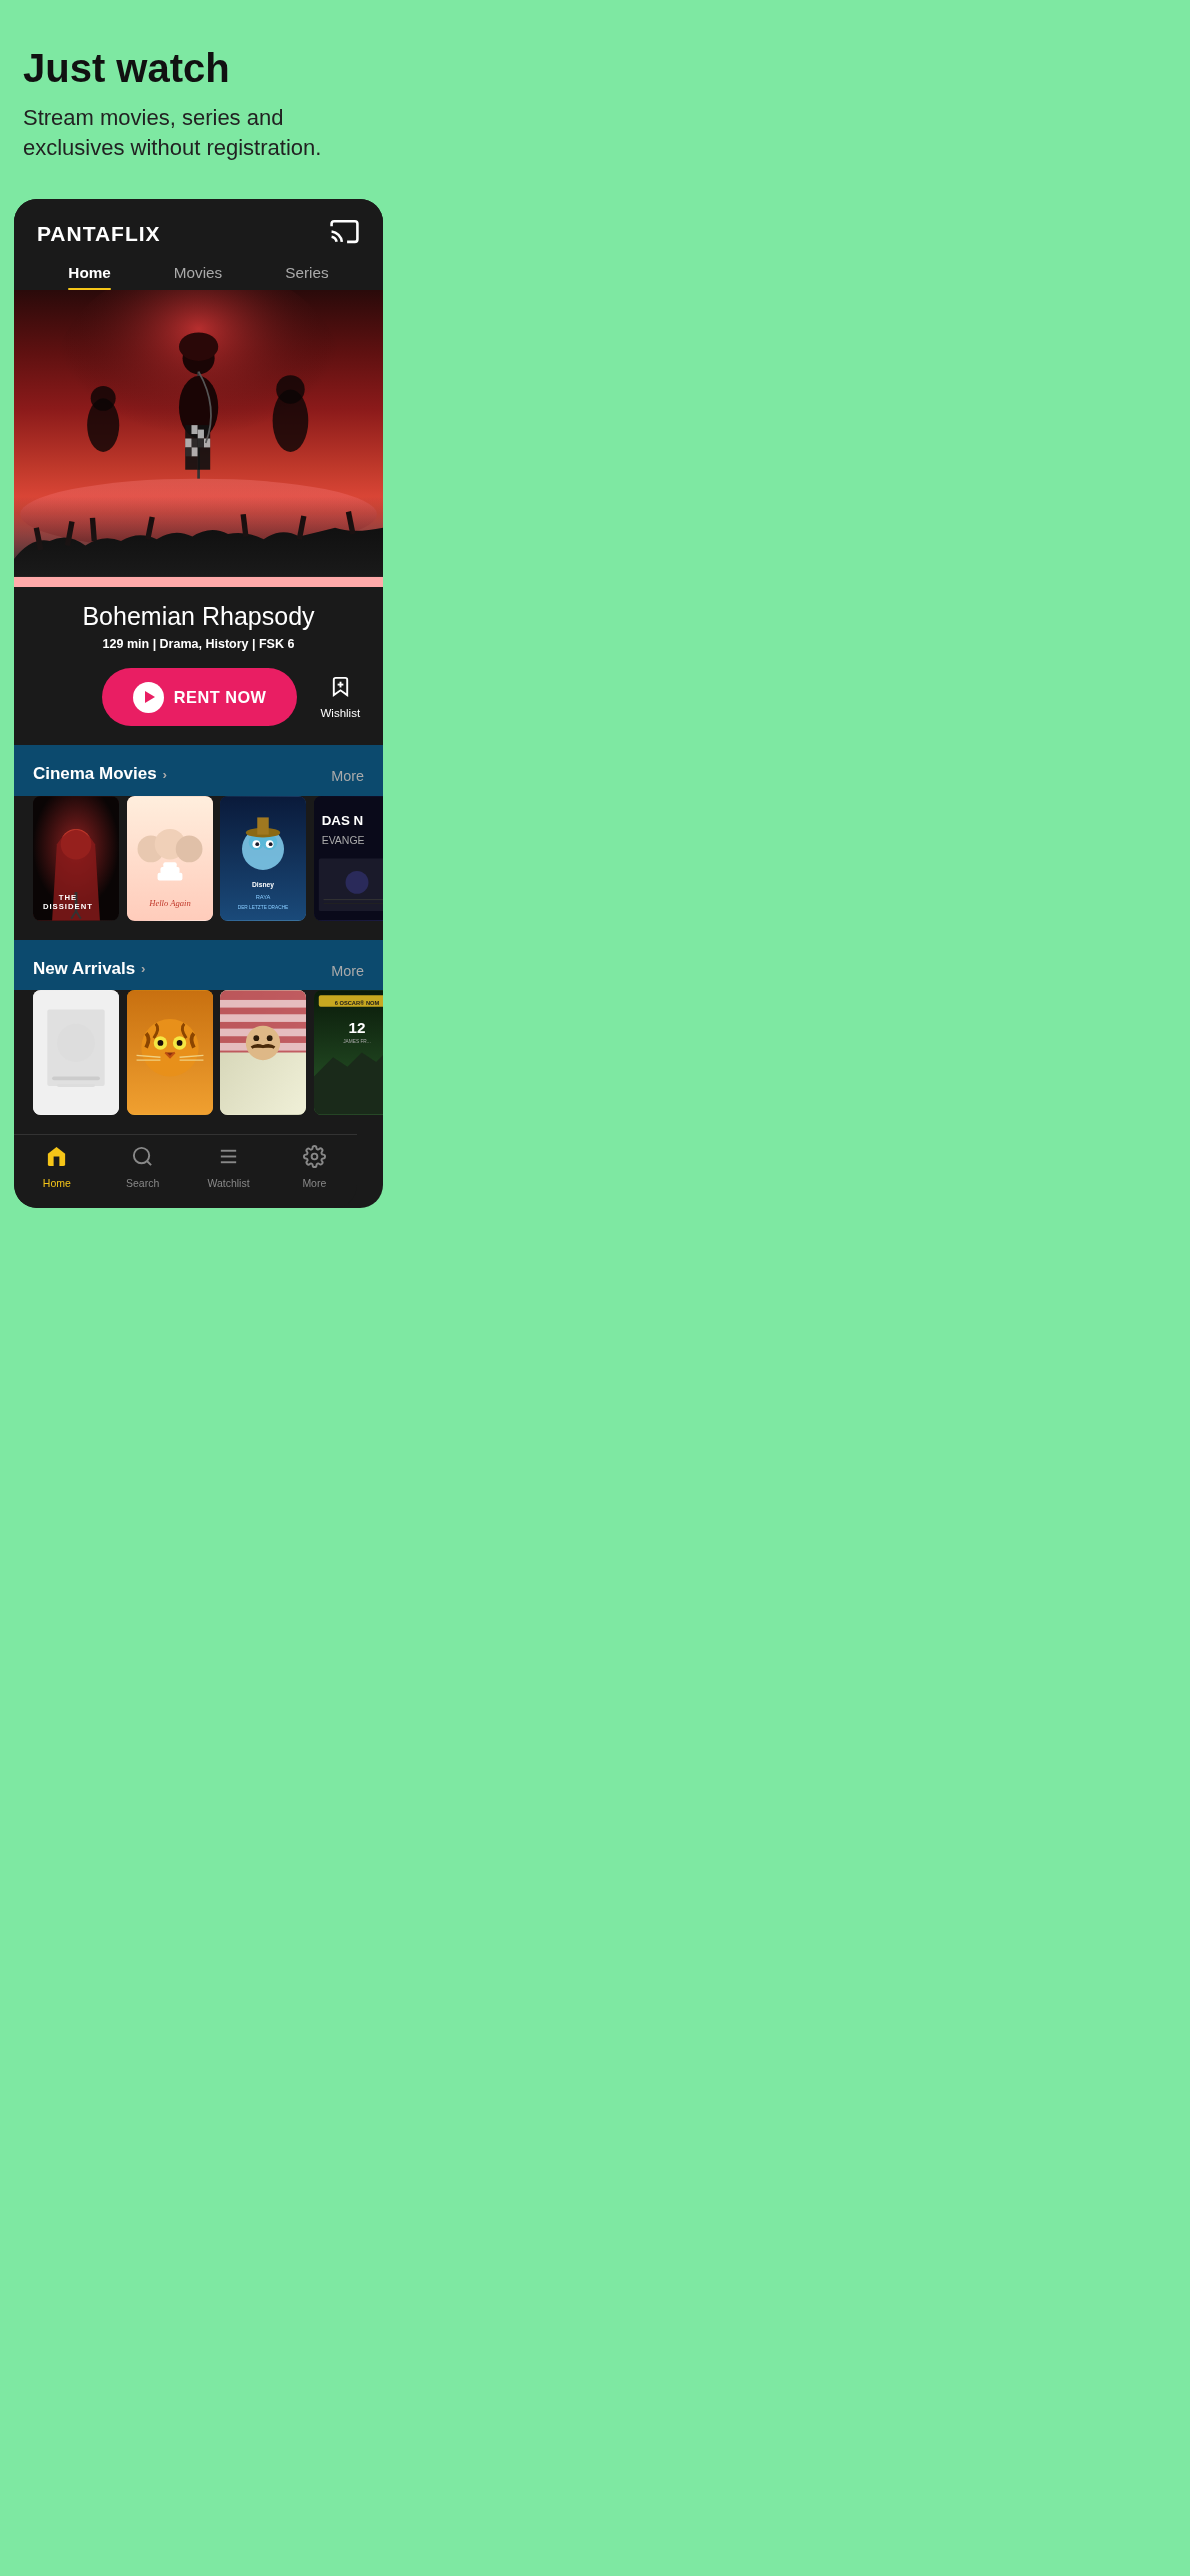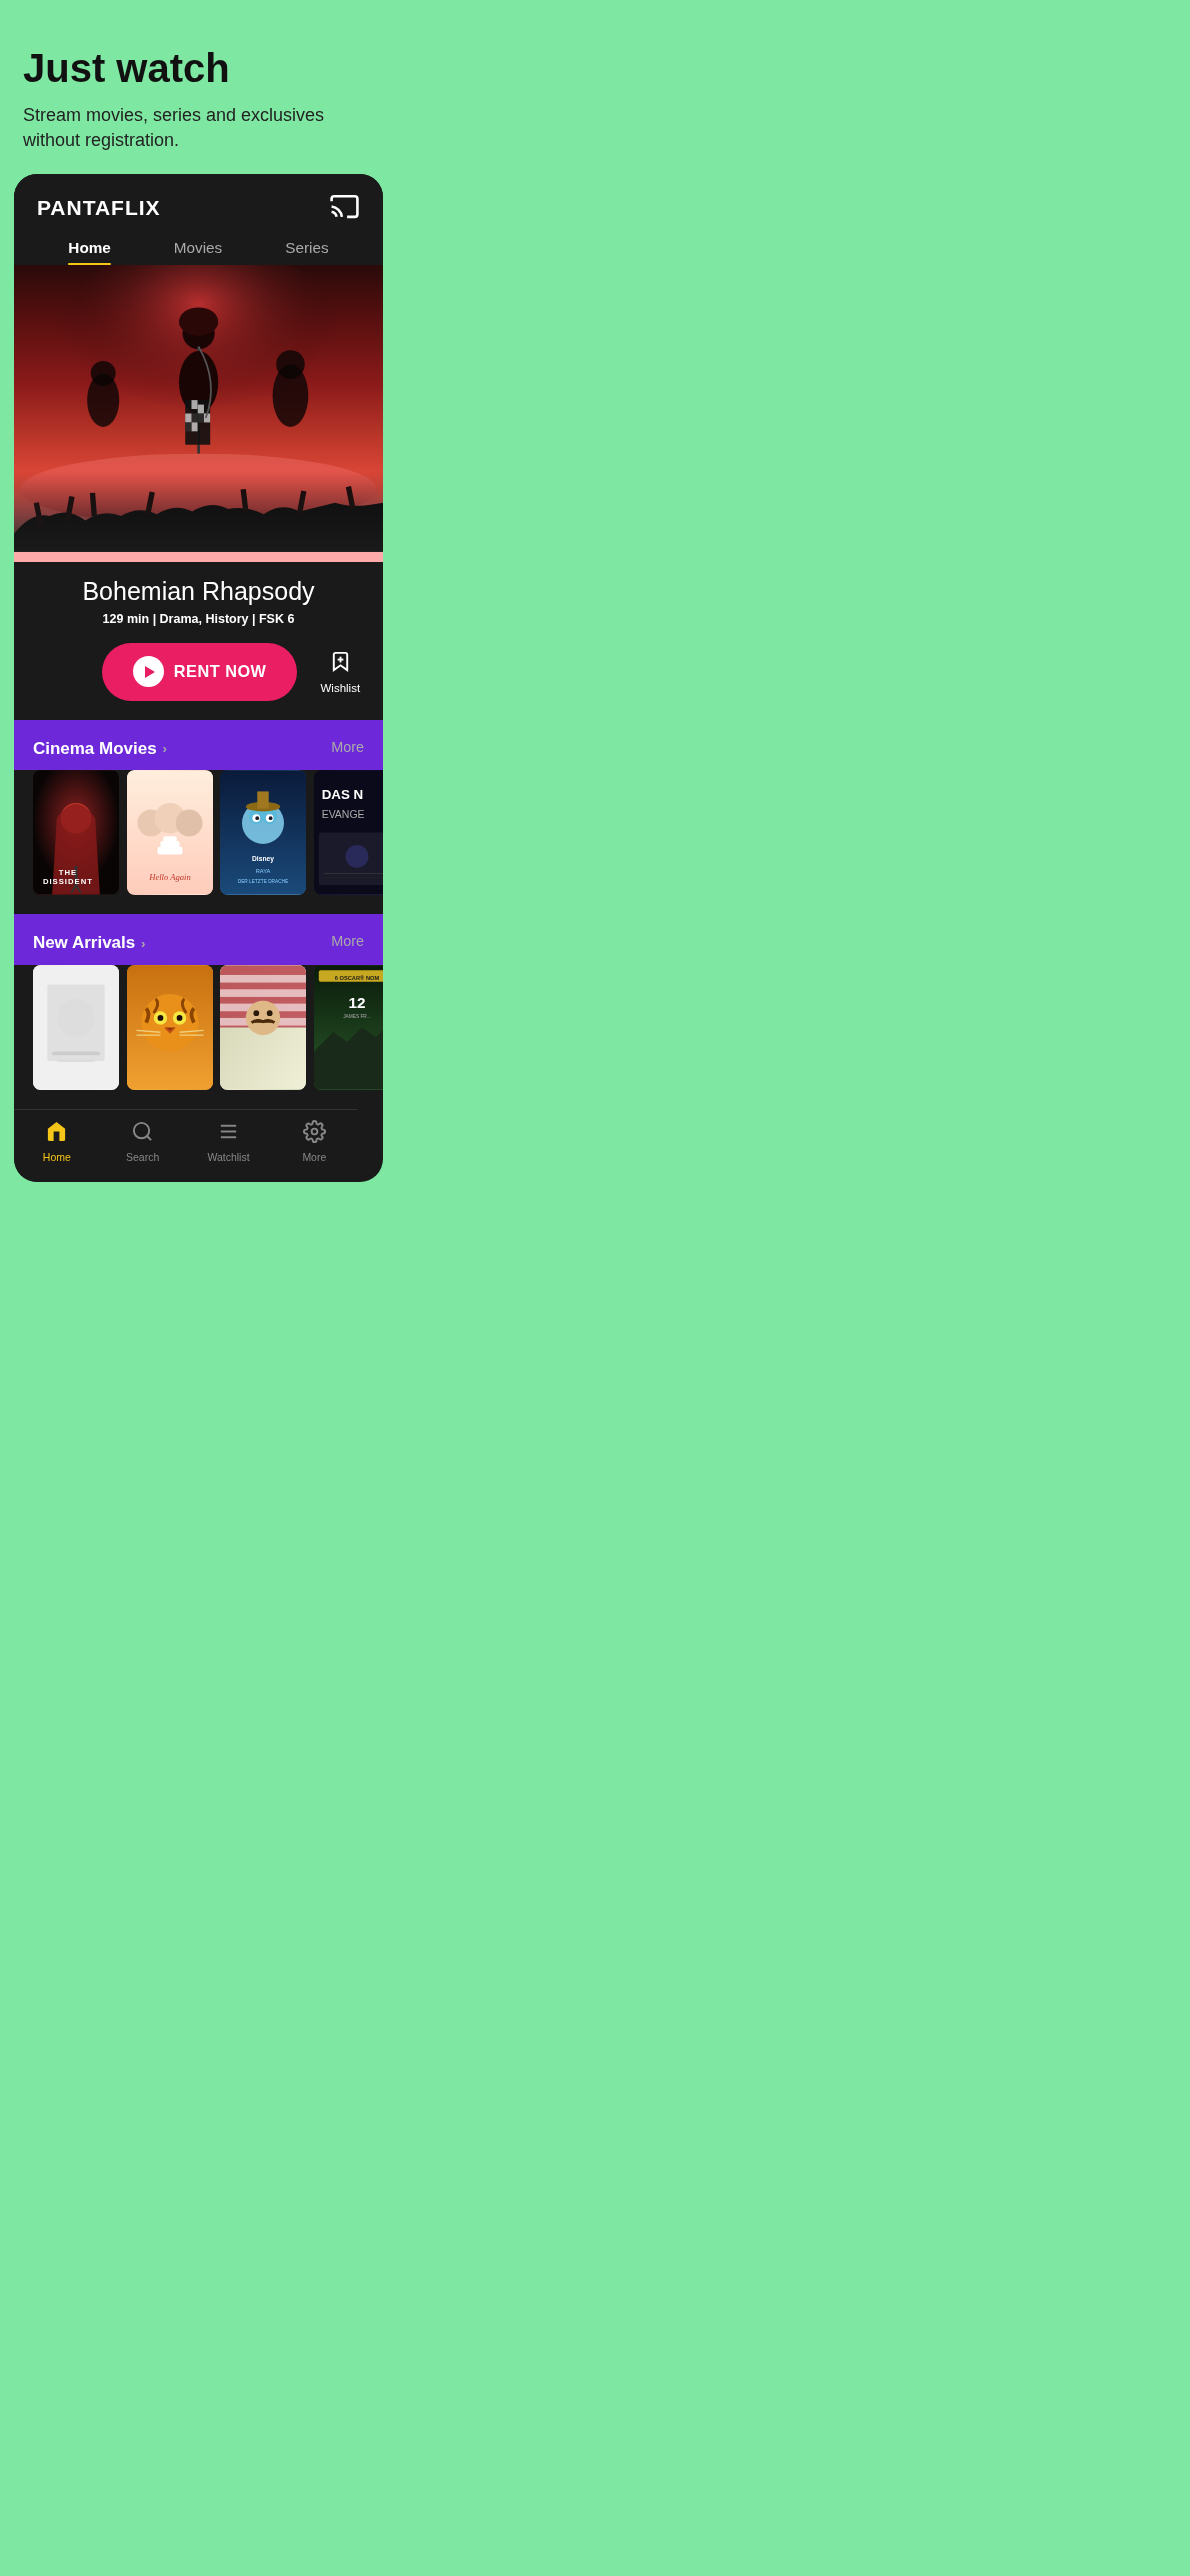--- a/index.html
+++ b/index.html
@@ -21,24 +21,24 @@
       background: #7EE8A2;
       padding: 46px 23px 0 23px;
     }
     .hero-title {
       font-size: 40px;
       font-weight: 900;
       color: #111;
       margin-bottom: 11.5px;
     }
     .hero-subtitle {
-      font-size: 18px;
+      font-size: 22px;
       color: #222;
       line-height: 1.4;
-      margin-bottom: 21px;
+      margin-bottom: 35px;
     }
 
     
     .app-card {
       width: 93%;
       background: #1a1a1a;
       border-radius: 23px;
       overflow: hidden;
       position: relative;
       margin-bottom: 8px;
@@ -184,24 +184,24 @@
       background: none;
       border: none;
       color: #fff;
       cursor: pointer;
       font-size: 11.5px;
     }
 
     
     .section-header {
       display: flex;
-      align-items: flex-start;
+      align-items: flex-end;
       justify-content: space-between;
       padding: 19px 19px 11.5px 19px;
-      background: #6d28d9;
+      background: #0c4a6e;
     }
     .section-title {
       font-size: 17px;
       font-weight: 800;
       color: #fff;
       display: flex;
       align-items: center;
       gap: 5.8px;
     }
     .section-more {

